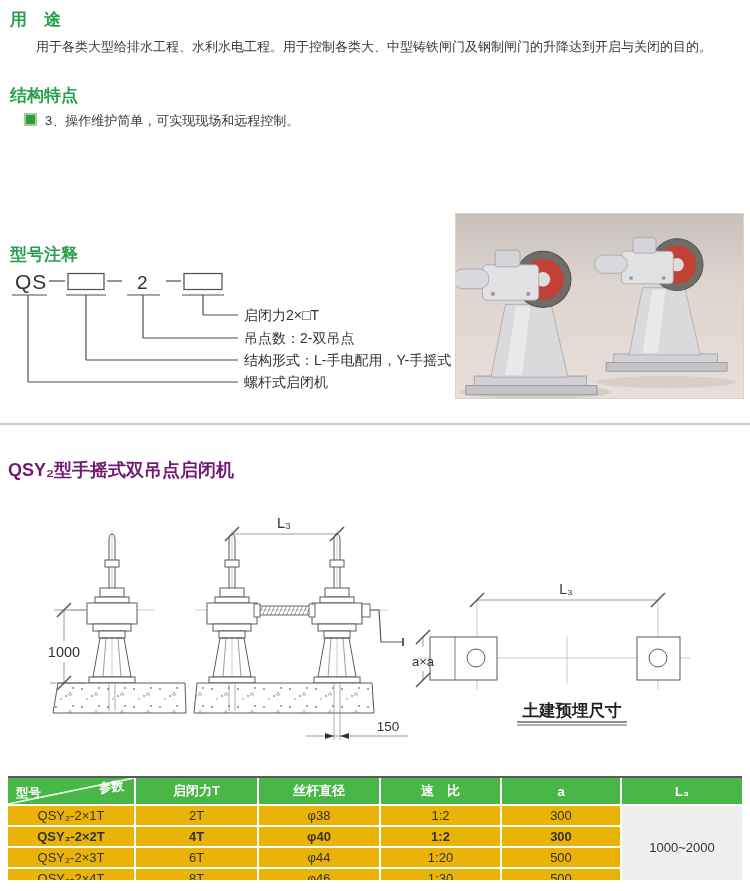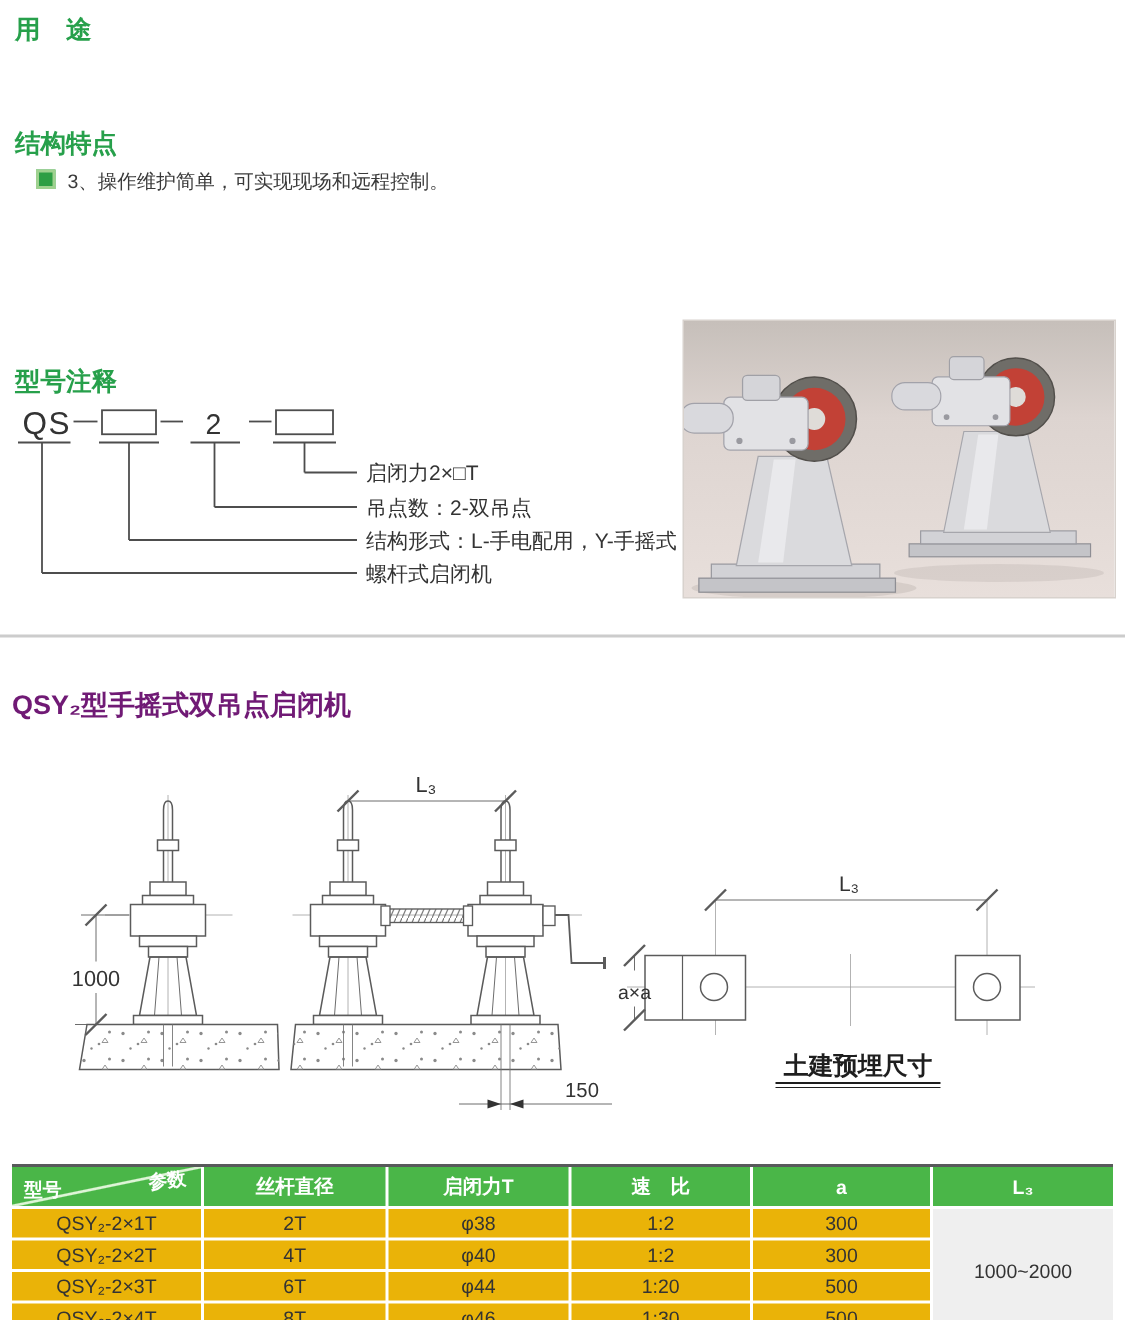--- a/index.html
+++ b/index.html
@@ -45,30 +45,31 @@
     background-image:linear-gradient(to bottom right,
       rgba(255,255,255,0) 47.5%, rgba(230,248,222,.95) 49%,
       rgba(230,248,222,.95) 51%, rgba(255,255,255,0) 52.5%);
   }
   .corner-top{position:absolute; top:1px; right:10px; font-size:12.5px; font-weight:bold; color:#fff; transform:rotate(-6deg);}
   .corner-bottom{position:absolute; bottom:2px; left:8px; font-size:12.5px; font-weight:bold; color:#fff;}
   .td{
     background:#eab308; color:#333; font-size:13px;
     display:flex; align-items:center; justify-content:center;
   }
-  .r1{grid-row:2;} .r2{grid-row:3;} .r3{grid-row:4;} .r4{grid-row:5;}
+  .r1{grid-row:2;} .r2{grid-row:3;font-weight:bold;} .r3{grid-row:4;} .r4{grid-row:5;}
   .l3-merged{grid-column:6; grid-row:2 / 6; background:#efefef; color:#333; font-size:13px;
     display:flex; align-items:center; justify-content:center;}
 </style>
 </head>
 <body>
 
 <div class="page">
 
   <div class="h-green" style="top:8px;">用　途</div>
+  <div class="usage-body">用于各类大型给排水工程、水利水电工程。用于控制各类大、中型铸铁闸门及钢制闸门的升降达到开启与关闭的目的。</div>
 
   <div class="h-green" style="top:84px;text-align:center;">结构特点</div>
   <div class="features">
     <p class="feature"><span class="bullet"></span><span>3、操作维护简单，可实现现场和远程控制。</span></p>
   </div>
 
   <div class="h-green" style="top:243px;">型号注释</div>
 
   <svg class="notation-svg" width="460" height="130" viewBox="0 0 460 130">
     <g stroke="#4d4d4d" stroke-width="1.2" fill="none">
@@ -238,22 +239,22 @@
     <text x="572" y="716" text-anchor="middle" font-size="16.5" font-weight="bold" fill="#1e1e1e">土建预埋尺寸</text>
     <line x1="517" y1="722" x2="627" y2="722" stroke="#1e1e1e" stroke-width="1.2"></line>
     <line x1="517" y1="725" x2="627" y2="725" stroke="#1e1e1e" stroke-width="0.7"></line>
   </svg>
 
   <div class="spec-table">
     <div class="th corner">
       <span class="corner-top">参数</span>
       <span class="corner-bottom">型号</span>
     </div>
+    <div class="th">启闭力T</div>
     <div class="th">丝杆直径</div>
-    <div class="th">启闭力T</div>
     <div class="th">速　比</div>
     <div class="th">a</div>
     <div class="th">L₃</div>
 
     <div class="td r1">QSY₂-2×1T</div>
     <div class="td r1">2T</div>
     <div class="td r1">φ38</div>
     <div class="td r1">1:2</div>
     <div class="td r1">300</div>
     <div class="l3-merged">1000~2000</div>

